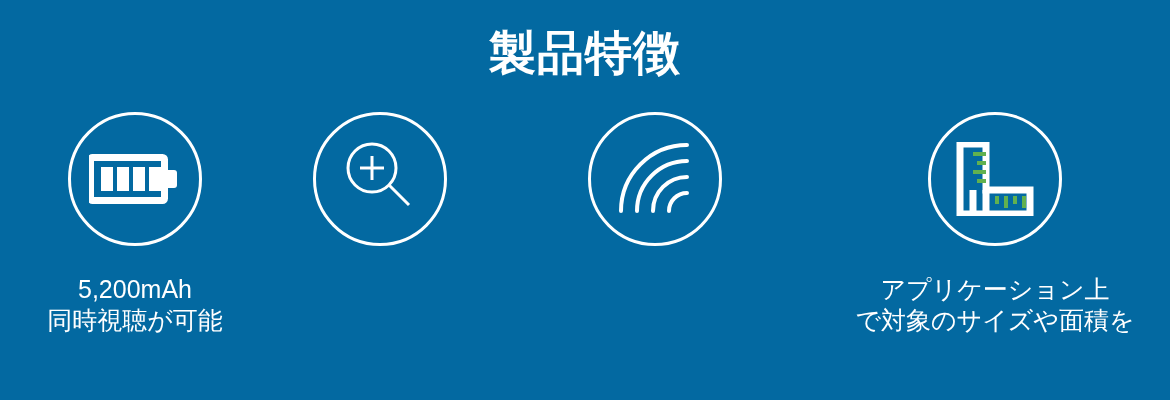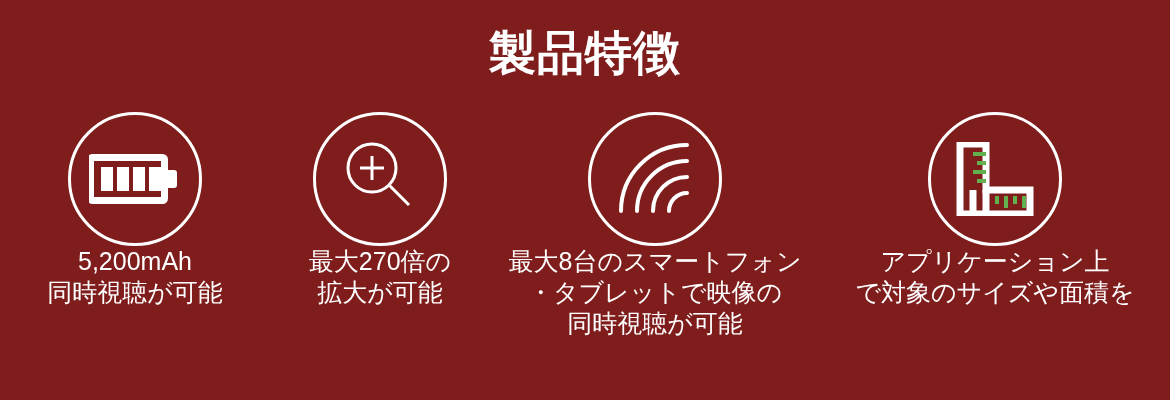--- a/index.html
+++ b/index.html
@@ -9,21 +9,21 @@
   body {
     width: 1170px;
     height: 400px;
     overflow: hidden;
     font-family: "Liberation Sans", "DejaVu Sans", sans-serif;
   }
   #banner {
     position: relative;
     width: 1170px;
     height: 400px;
-    background: #7f1d1d;
+    background: #0369a1;
     box-sizing: border-box;
   }
   #page-title {
     position: absolute;
     top: 24px;
     left: 0;
     width: 1170px;
     text-align: center;
     color: #ffffff;
     font-size: 47px;
@@ -60,20 +60,21 @@
     box-sizing: border-box;
     display: flex;
     align-items: center;
     justify-content: center;
     position: relative;
   }
   .icon-circle svg {
     display: block;
   }
   .caption {
+    margin-top: 28px;
     color: #ffffff;
     font-size: 25px;
     line-height: 31px;
     text-align: center;
     white-space: nowrap;
   }
   .caption .line {
     display: block;
   }
 </style>
@@ -109,43 +110,34 @@
       <div class="icon-circle">
         <span>
           <svg width="82" height="82" viewBox="0 0 82 82" aria-hidden="true">
             <circle cx="33" cy="30" r="24" fill="none" stroke="#ffffff" stroke-width="3"></circle>
             <line x1="33" y1="18" x2="33" y2="42" stroke="#ffffff" stroke-width="3"></line>
             <line x1="21" y1="30" x2="45" y2="30" stroke="#ffffff" stroke-width="3"></line>
             <line x1="50" y1="47" x2="70" y2="67" stroke="#ffffff" stroke-width="3" stroke-linecap="butt"></line>
           </svg>
         </span>
       </div>
-      <div class="caption">
-        <span class="line">最大270倍の</span>
-        <span class="line">拡大が可能</span>
-      </div>
     </div>
 
     <div class="feature feature-3">
       <div class="icon-circle">
         <span>
           <svg width="80" height="80" viewBox="0 0 80 80" aria-hidden="true">
             <g fill="none" stroke="#ffffff" stroke-width="4" stroke-linecap="round">
               <path d="M6 72 A66 66 0 0 1 72 6"></path>
               <path d="M22 72 A50 50 0 0 1 72 22"></path>
               <path d="M38 72 A34 34 0 0 1 72 38"></path>
               <path d="M54 72 A18 18 0 0 1 72 54"></path>
             </g>
           </svg>
         </span>
-      </div>
-      <div class="caption">
-        <span class="line">最大8台のスマートフォン</span>
-        <span class="line">・タブレットで映像の</span>
-        <span class="line">同時視聴が可能</span>
       </div>
     </div>
 
     <div class="feature feature-4">
       <div class="icon-circle">
         <span>
           <svg width="78" height="74" viewBox="0 0 78 74" aria-hidden="true">
             <path d="M4 2 H30 V48 H74 V72 H4 Z" fill="none" stroke="#ffffff" stroke-width="7"></path>
             <g stroke="#61b14f" stroke-width="4" stroke-linecap="butt">
               <line x1="17" y1="12" x2="30" y2="12"></line>

